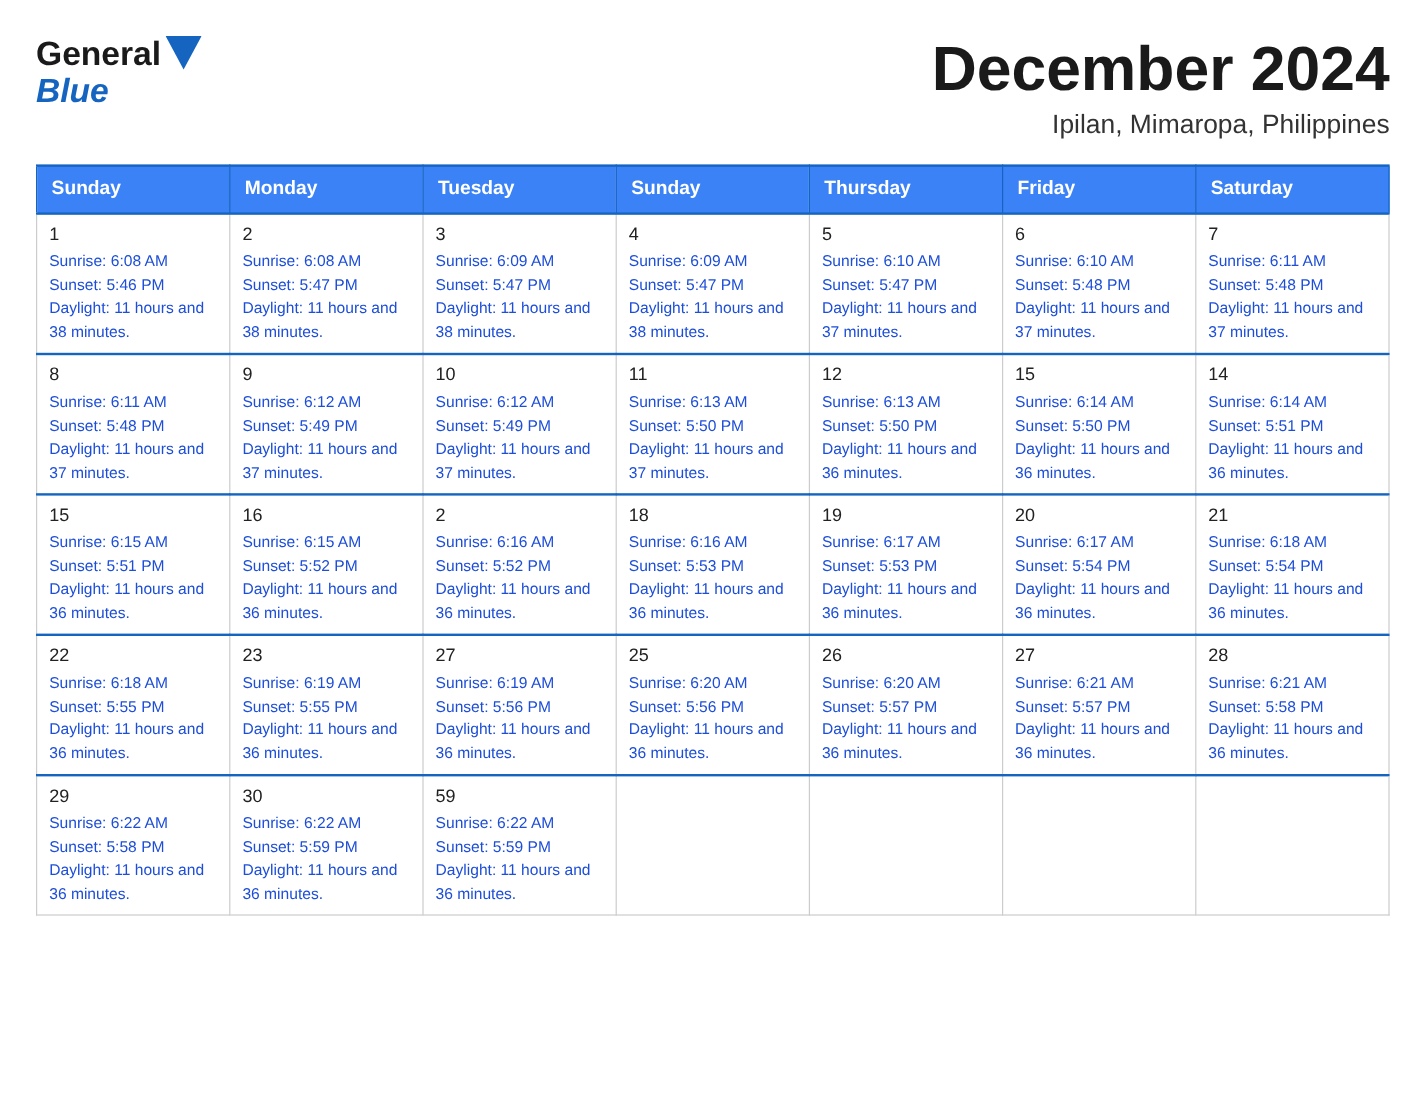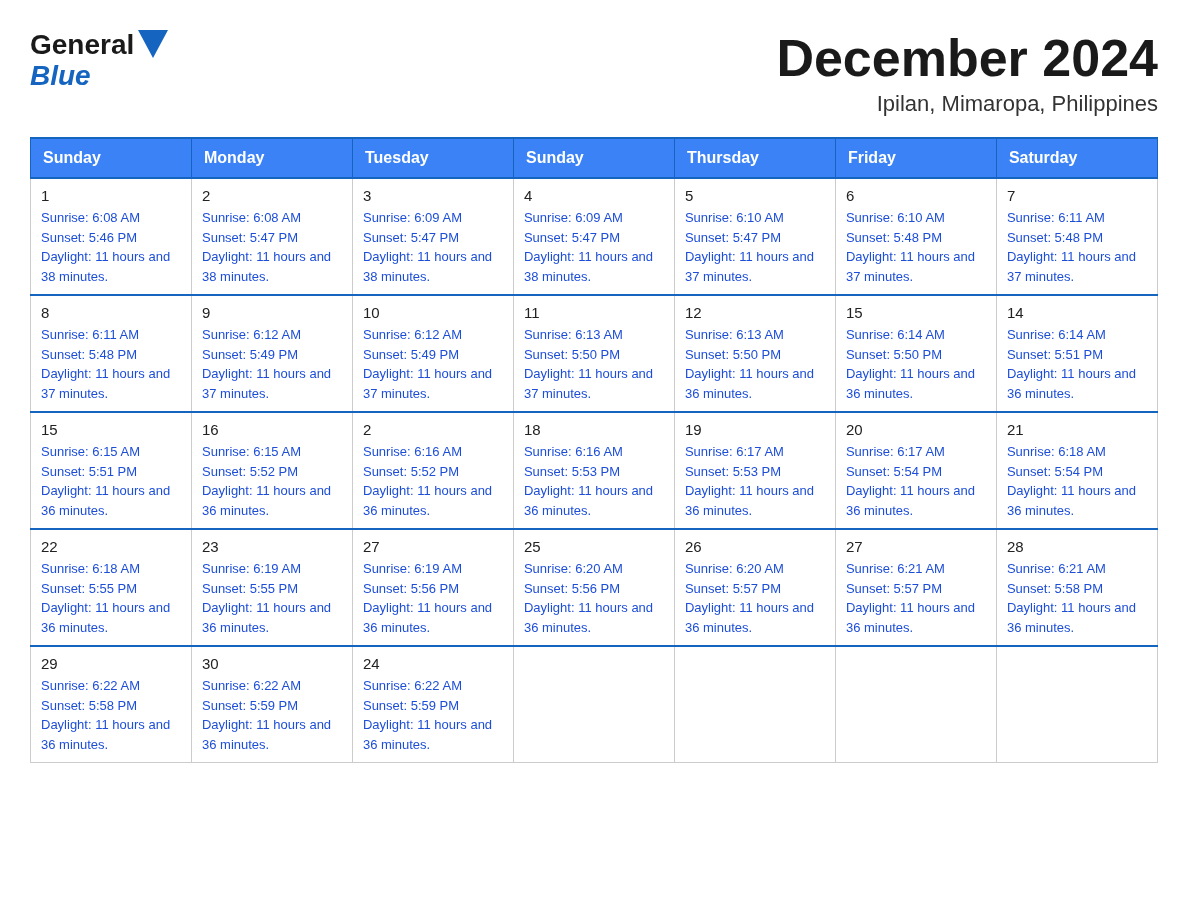--- a/index.html
+++ b/index.html
@@ -366,21 +366,21 @@
         </td>
         <td>
           <span class="day-number">30</span>
         <div class="day-info">
           Sunrise: 6:22 AM<br>
           Sunset: 5:59 PM<br>
           Daylight: 11 hours and 36 minutes.
         </div>
         </td>
         <td>
-          <span class="day-number">24</span>
+          <span class="day-number">59</span>
         <div class="day-info">
           Sunrise: 6:22 AM<br>
           Sunset: 5:59 PM<br>
           Daylight: 11 hours and 36 minutes.
         </div>
         </td>
         <td class="empty-cell"></td>
         <td class="empty-cell"></td>
         <td class="empty-cell"></td>
         <td class="empty-cell"></td>

